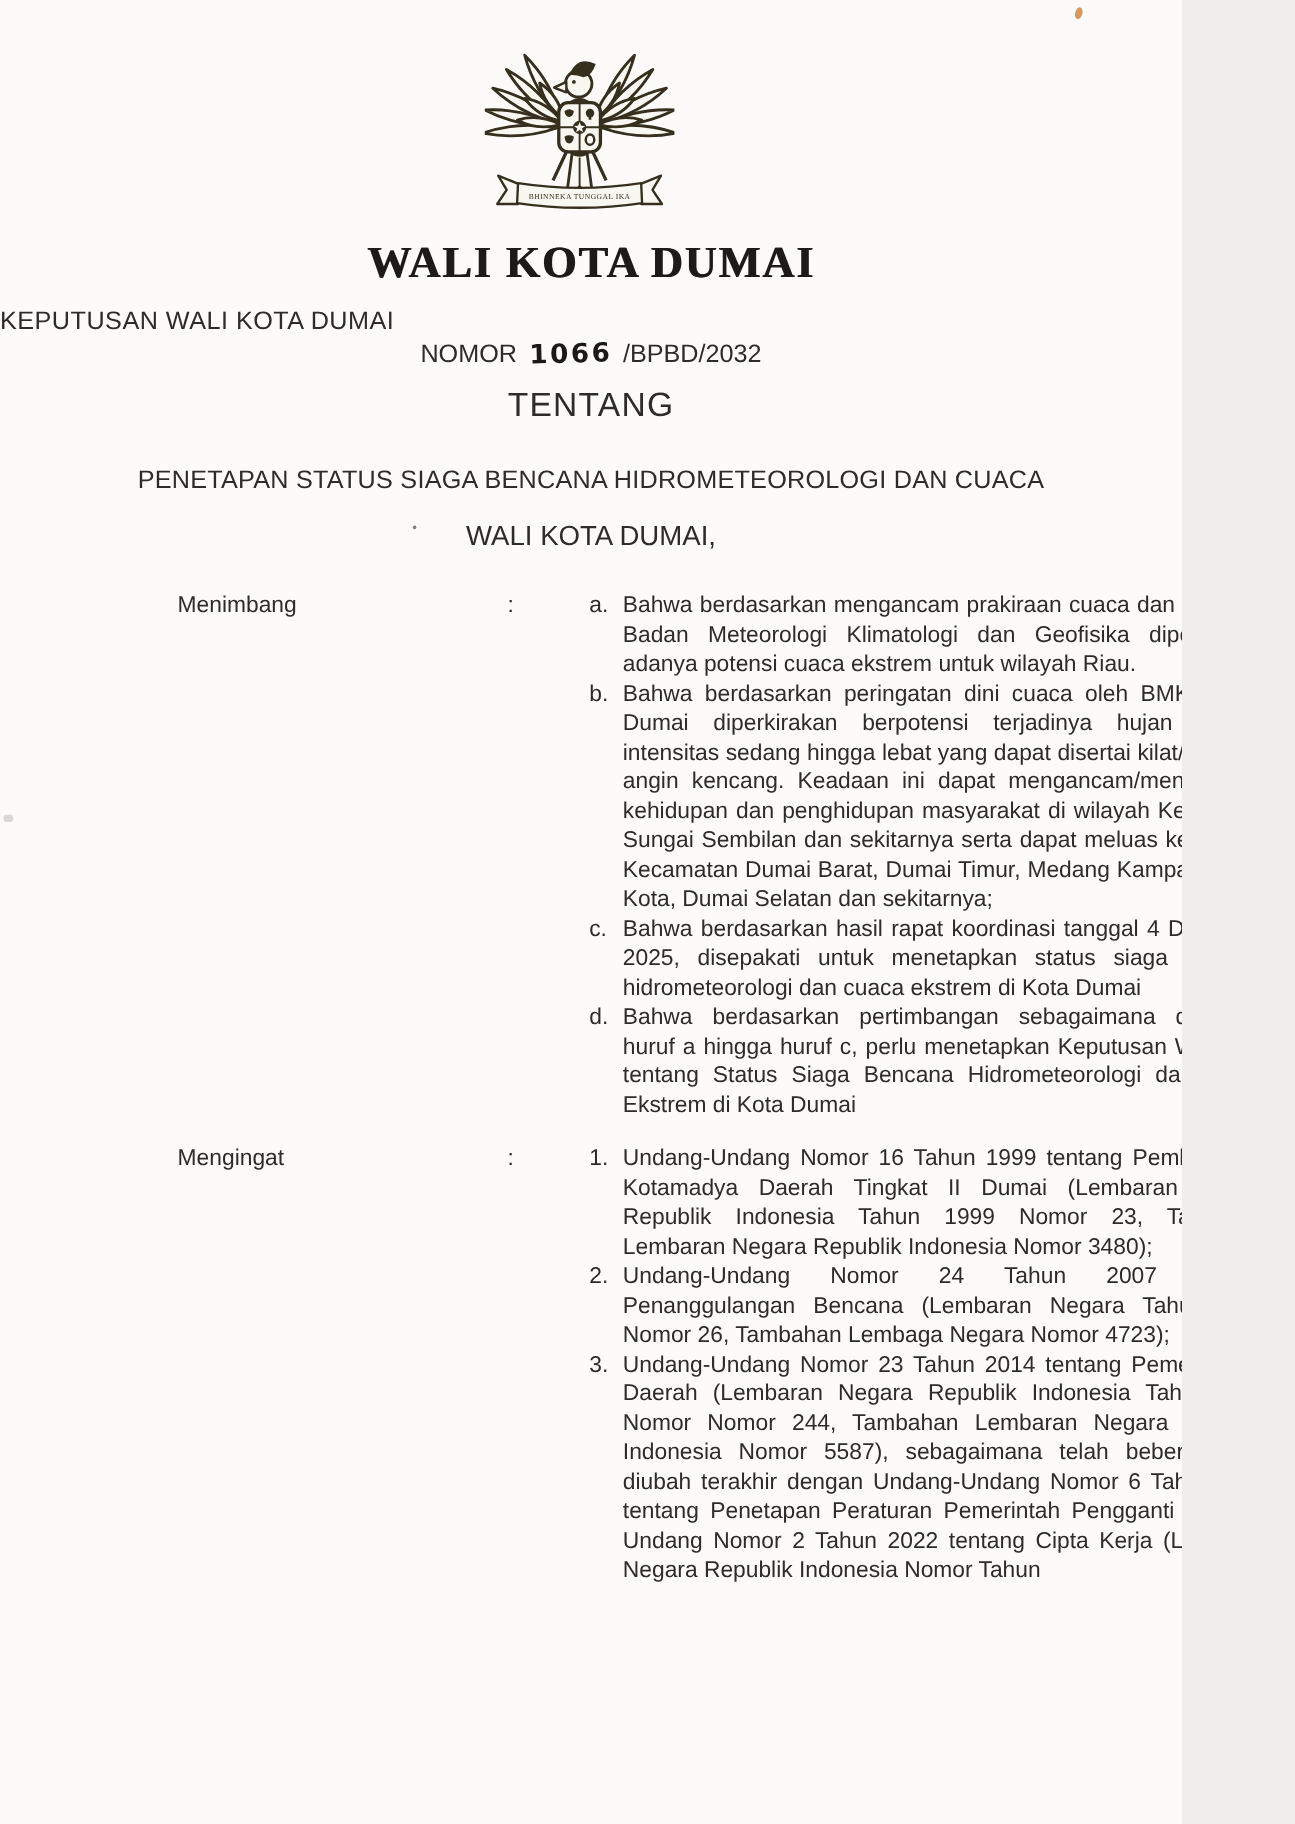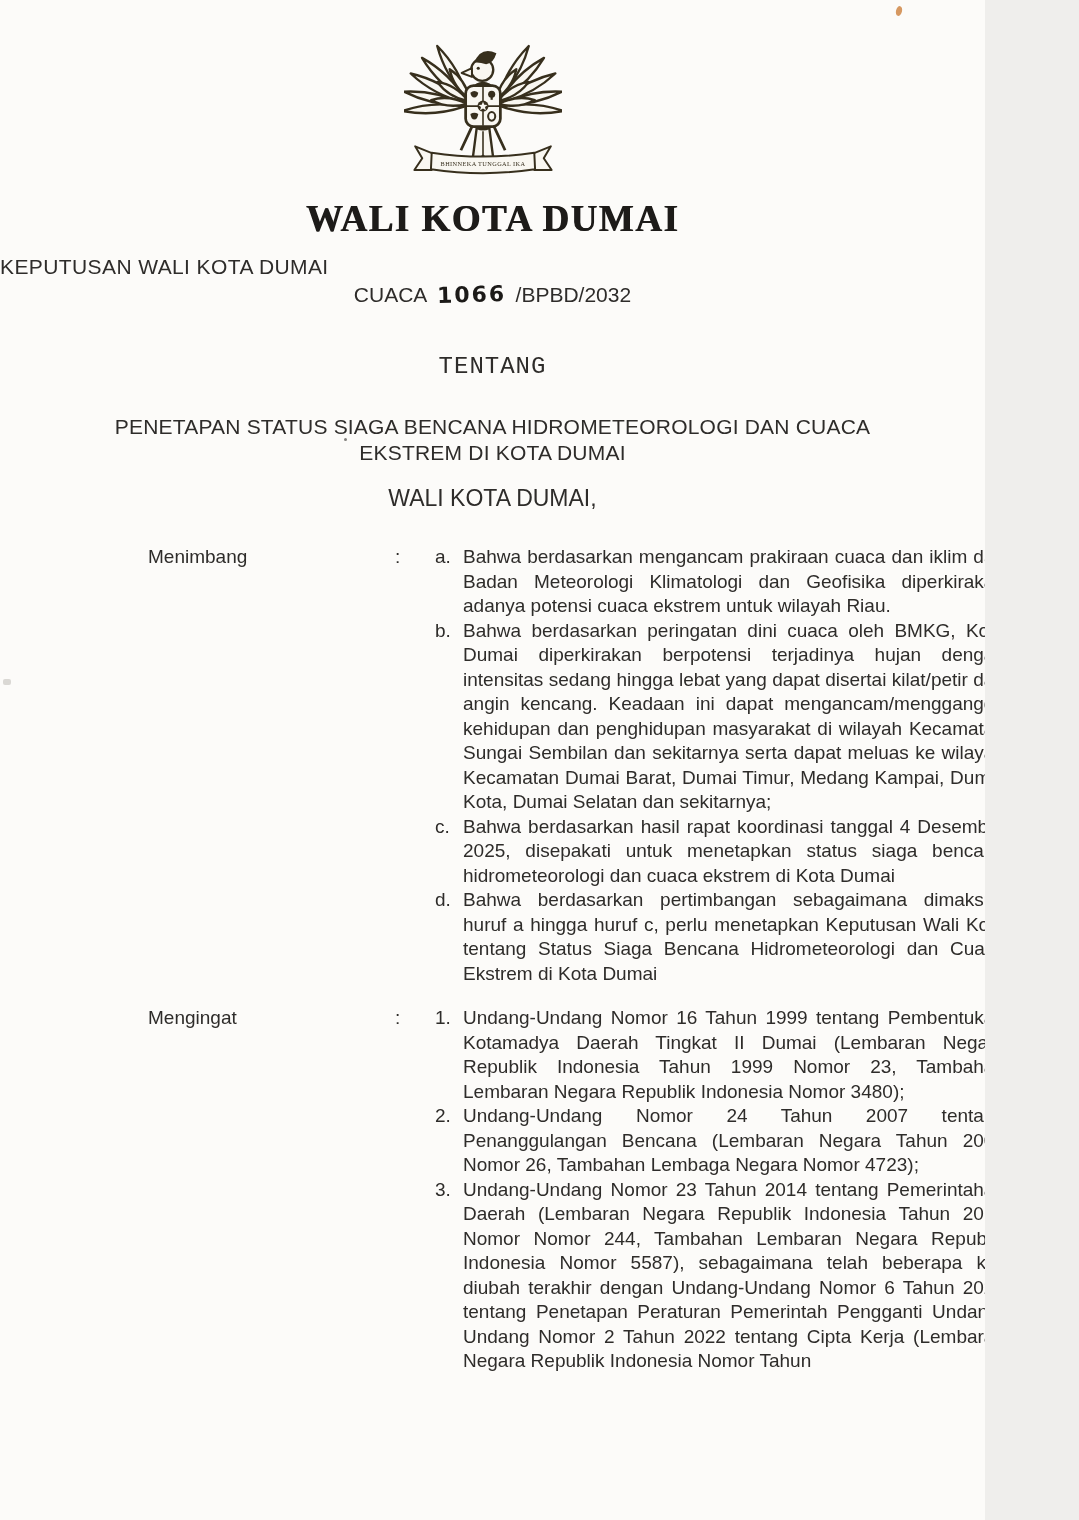--- a/index.html
+++ b/index.html
@@ -45,46 +45,45 @@
     display:inline-block;
     font-family:"DejaVu Sans", sans-serif;
     font-weight:700;
     font-size:22px;
     letter-spacing:2px;
     transform:rotate(-1.5deg);
     margin:0 9px 0 10px;
     color:#1c1a18;
   }
   .tentang {
-    margin-top:46px;
-    text-align:center;
-    font-size:24px;
+    margin-top:14px;
+    text-align:center;
+    font-size:28px;
     letter-spacing:1px;
-    font-family:Liberation Mono, monospace;
   }
   .subject {
     margin-top:34px;
     text-align:center;
     font-size:21px;
     line-height:26px;
     letter-spacing:0.2px;
   }
   .salutation {
     margin-top:19px;
     text-align:center;
     font-size:23px;
   }
   .sections {
     margin-top:33px;
     padding-left:148px;
     padding-right:74px;
     font-size:19px;
     line-height:24.5px;
   }
-  .section { display:flex; margin-bottom:20px; }
+  .section { display:flex; margin-bottom:20px;gap:28px; }
   .sec-label { width:247px; flex:none; }
   .sec-colon { width:40px; flex:none; }
   .sec-items { width:570px; flex:none; }
   .item { display:flex; }
   .marker { width:28px; flex:none; }
   .itext {
     margin:0; flex:1;
     text-align:justify;
   }
   
@@ -150,27 +149,26 @@
       <path d="M164,178 L186,169 L177,184 L187,199 L165,199 Z" fill="#f9f7f1" stroke="#372f1d" stroke-width="2.5" stroke-linejoin="round"></path>
       <path d="M35,177 Q100,187 165,177 L166,198 Q100,208 34,198 Z" fill="#f9f7f1" stroke="#372f1d" stroke-width="2.5" stroke-linejoin="round"></path>
       <text x="100" y="194" text-anchor="middle" font-family="Liberation Serif, serif" font-size="8" letter-spacing="0.5" fill="#372f1d">BHINNEKA TUNGGAL IKA</text>
     </svg>
   </div>
 
   <h1 class="authority">WALI KOTA DUMAI</h1>
 
   <div class="decree-line">KEPUTUSAN WALI KOTA DUMAI</div>
 
-  <div class="nomor-line"><span>CUACA</span><span class="handwritten">1066</span><span>/BPBD/2032</span></div>
+  <div class="nomor-line"><span>NOMOR</span><span class="handwritten">1066</span><span>/BPBD/2032</span></div>
 
   <div class="tentang">TENTANG</div>
 
   <div class="subject">
     <div>PENETAPAN STATUS SIAGA BENCANA HIDROMETEOROLOGI DAN CUACA</div>
-    <div>EKSTREM DI KOTA DUMAI</div>
   </div>
 
   <div class="salutation">WALI KOTA DUMAI,</div>
 
   <div class="sections">
 
     <div class="section">
       <div class="sec-label">Menimbang</div>
       <div class="sec-colon">:</div>
       <div class="sec-items">

